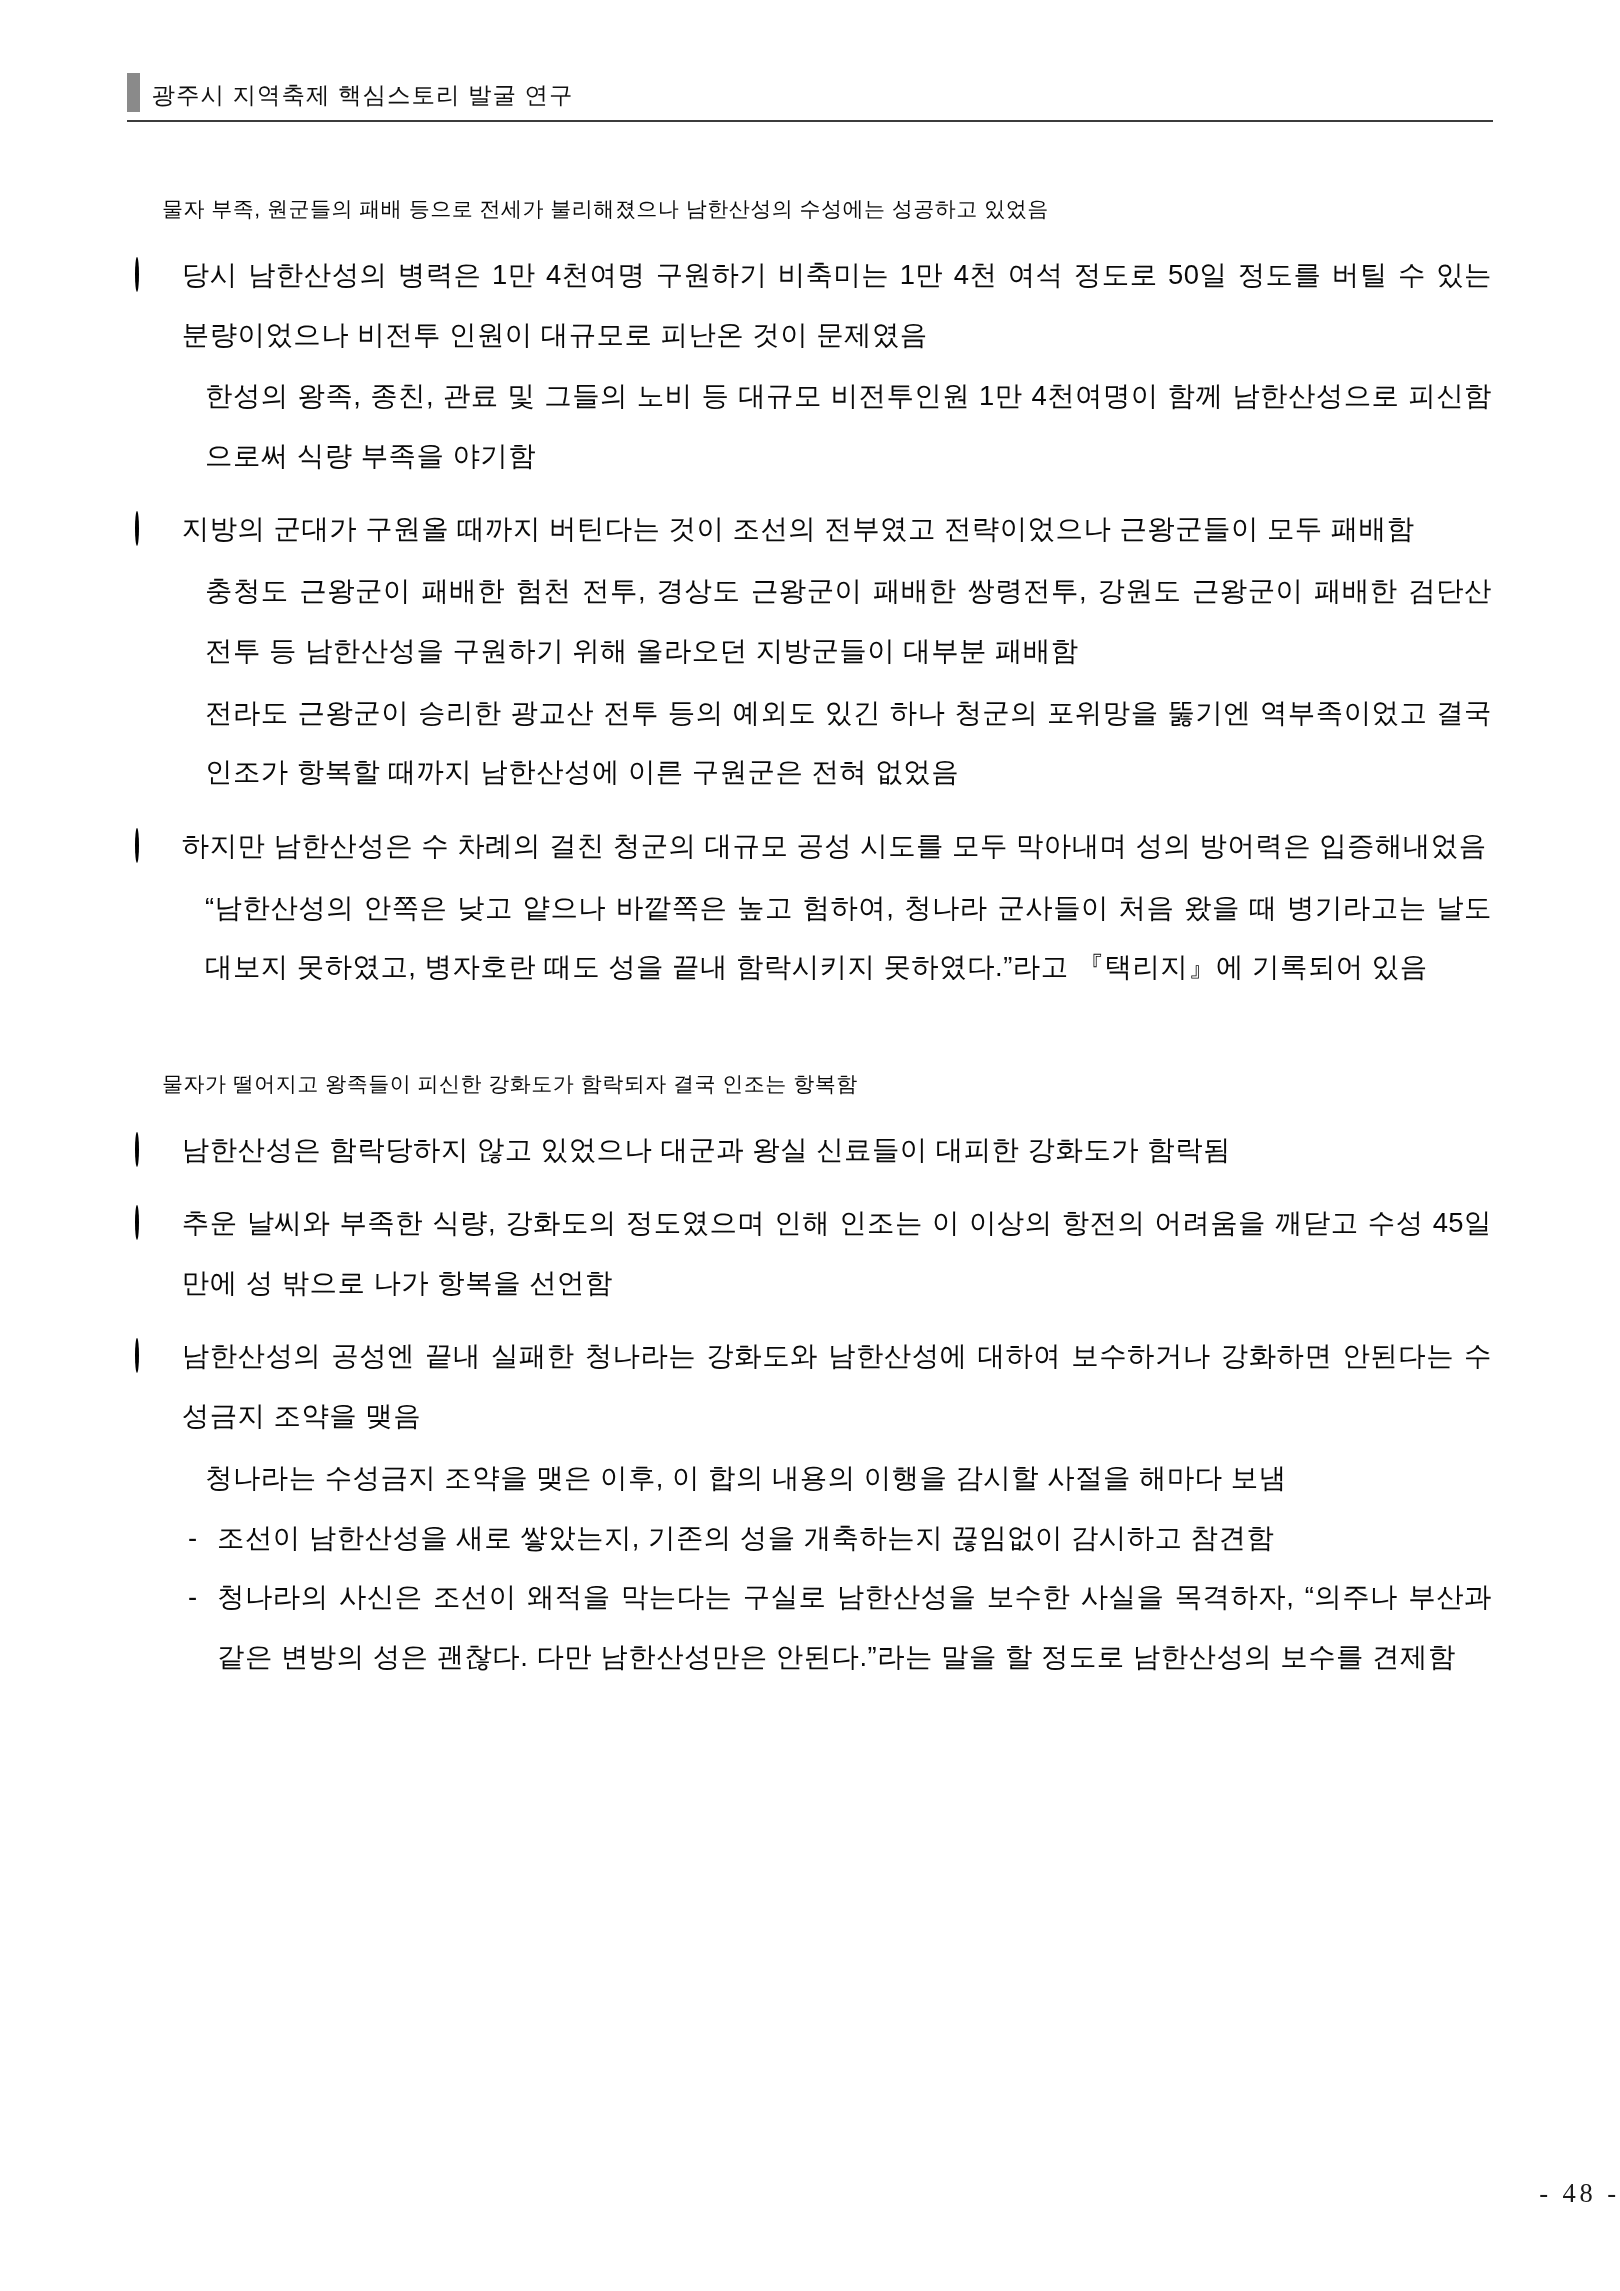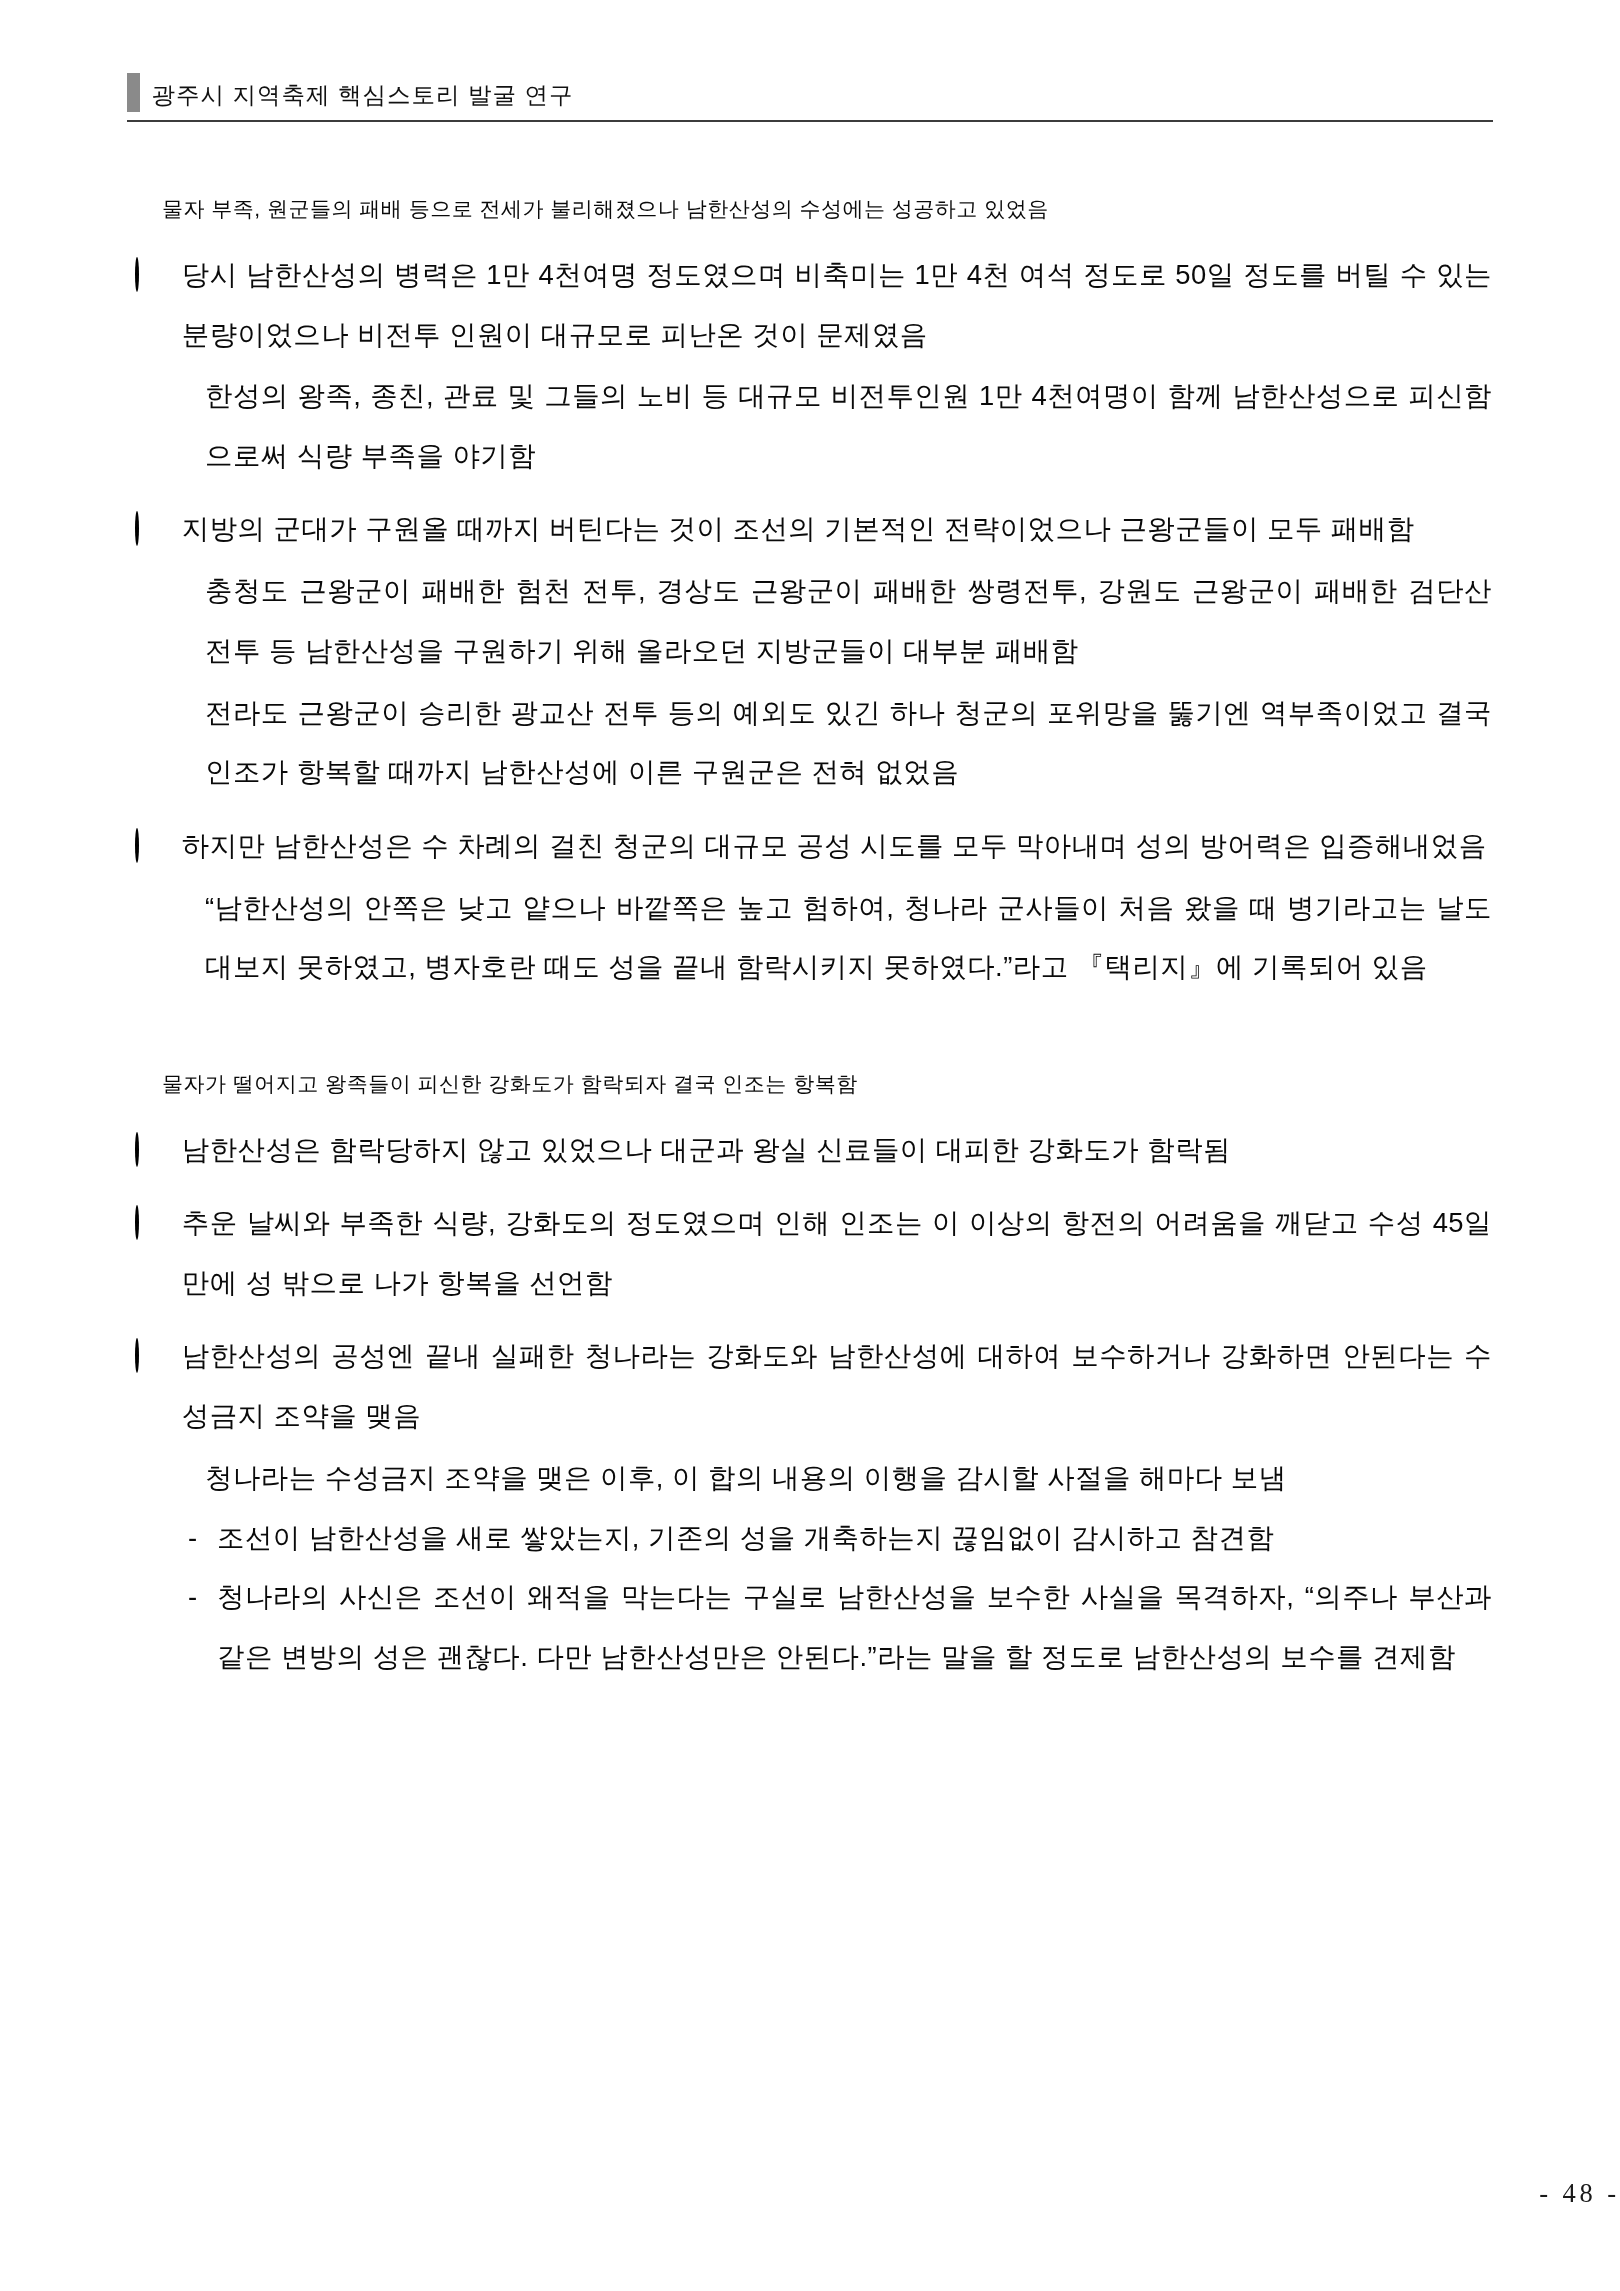--- a/index.html
+++ b/index.html
@@ -142,32 +142,32 @@
 
   <div class="content">
 
     <div class="block lvl-h">
       <span class="marker"><span class="sq"></span></span>
       <div class="txt">물자 부족, 원군들의 패배 등으로 전세가 불리해졌으나 남한산성의 수성에는 성공하고 있었음</div>
     </div>
 
     <div class="block lvl-o">
       <span class="marker"><span class="circle"></span></span>
-      <div class="txt">당시 남한산성의 병력은 1만 4천여명 정도였으며 비축미는 1만 4천 여석 정도로 50일 정도를 버틸 수 있는 분량이었으나 비전투 인원이 대규모로 피난온 것이 문제였음</div>
+      <div class="txt">당시 남한산성의 병력은 1만 4천여명 구원하기 비축미는 1만 4천 여석 정도로 50일 정도를 버틸 수 있는 분량이었으나 비전투 인원이 대규모로 피난온 것이 문제였음</div>
     </div>
 
     <div class="block lvl-b">
       <span class="marker"><span class="dot"></span></span>
       <div class="txt">한성의 왕족, 종친, 관료 및 그들의 노비 등 대규모 비전투인원 1만 4천여명이 함께 남한산성으로 피신함으로써 식량 부족을 야기함</div>
     </div>
 
 
     <div class="block lvl-o">
       <span class="marker"><span class="circle"></span></span>
-      <div class="txt">지방의 군대가 구원올 때까지 버틴다는 것이 조선의 기본적인 전략이었으나 근왕군들이 모두 패배함</div>
+      <div class="txt">지방의 군대가 구원올 때까지 버틴다는 것이 조선의 전부였고 전략이었으나 근왕군들이 모두 패배함</div>
     </div>
 
     <div class="block lvl-b">
       <span class="marker"><span class="dot"></span></span>
       <div class="txt">충청도 근왕군이 패배한 험천 전투, 경상도 근왕군이 패배한 쌍령전투, 강원도 근왕군이 패배한 검단산 전투 등 남한산성을 구원하기 위해 올라오던 지방군들이 대부분 패배함</div>
     </div>
 
     <div class="block lvl-b">
       <span class="marker"><span class="dot"></span></span>
       <div class="txt">전라도 근왕군이 승리한 광교산 전투 등의 예외도 있긴 하나 청군의 포위망을 뚫기엔 역부족이었고 결국 인조가 항복할 때까지 남한산성에 이른 구원군은 전혀 없었음</div>

